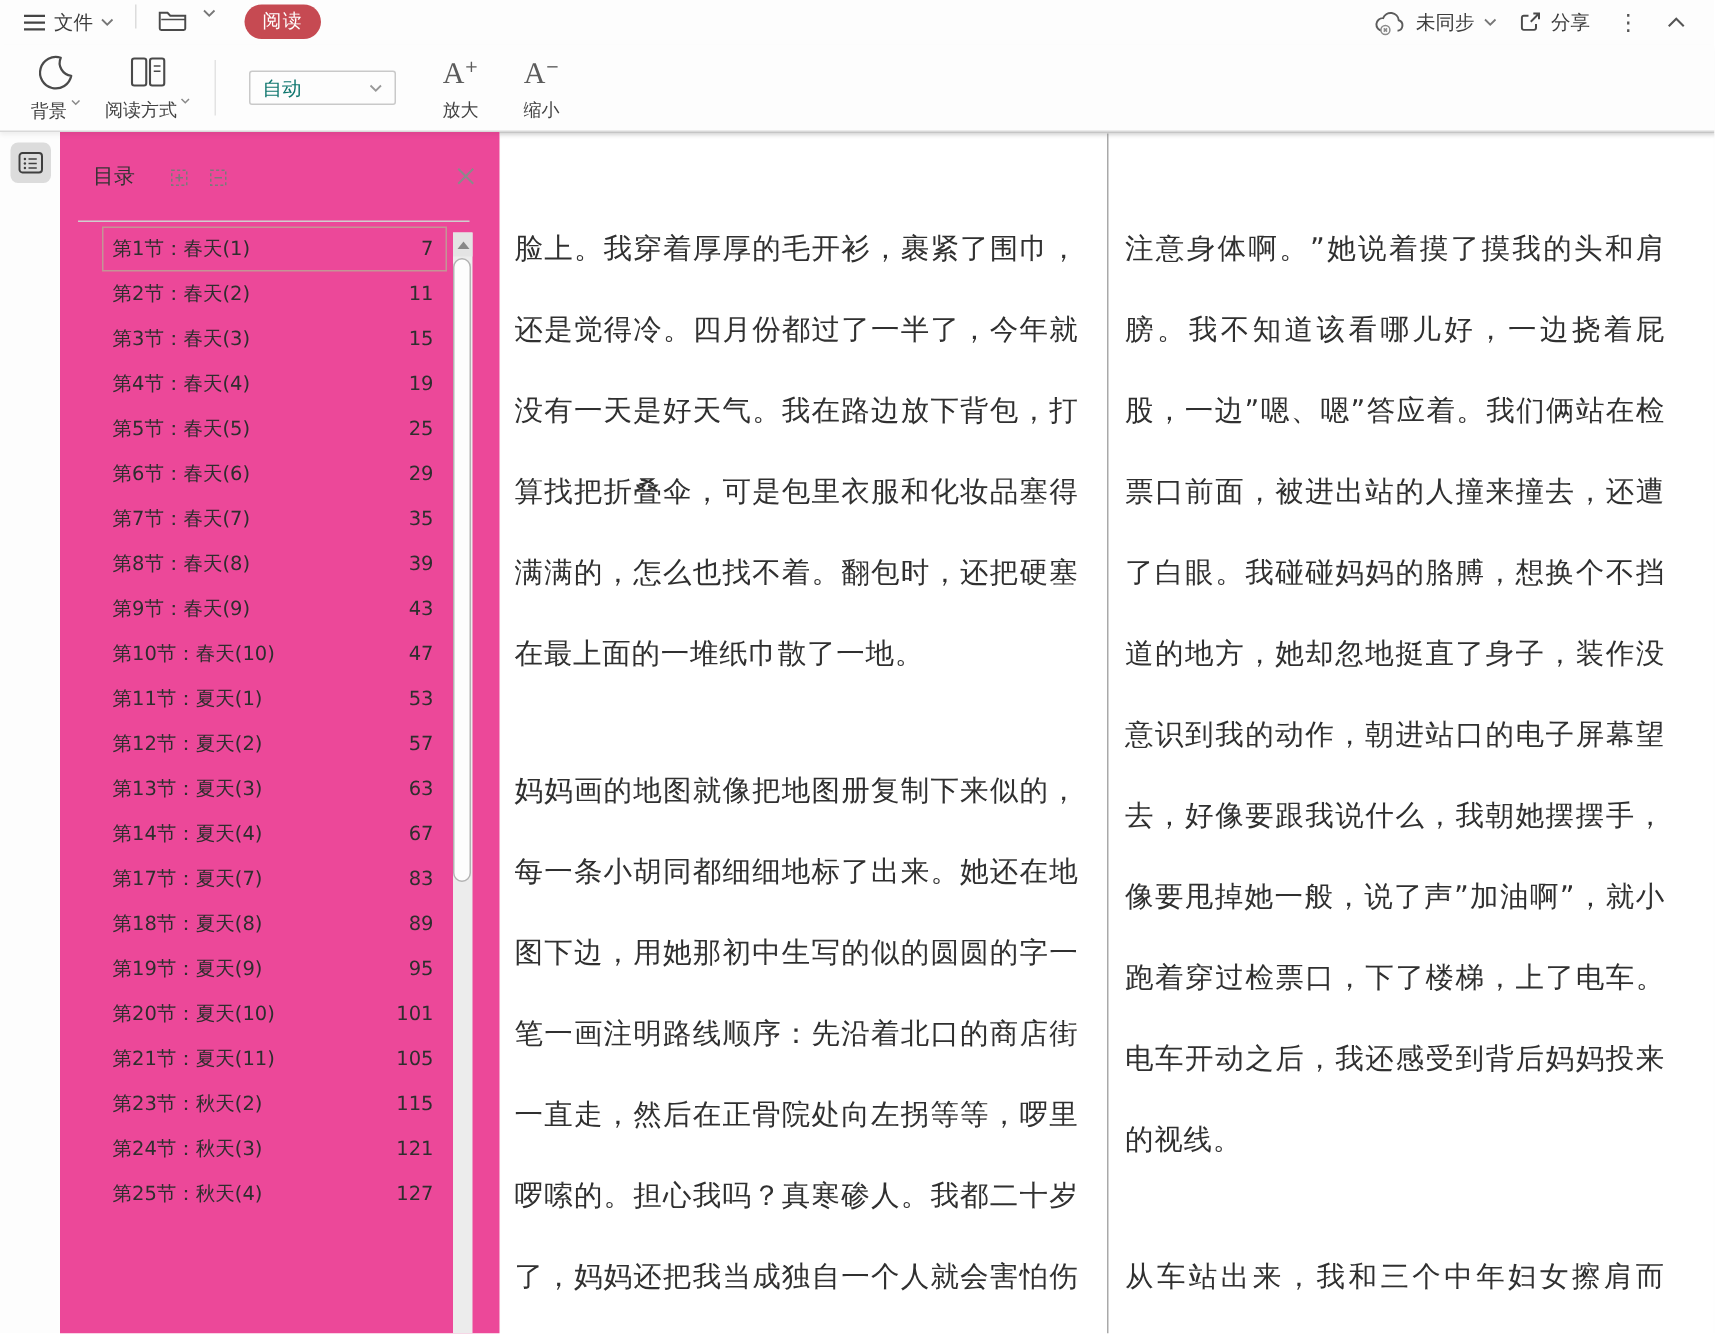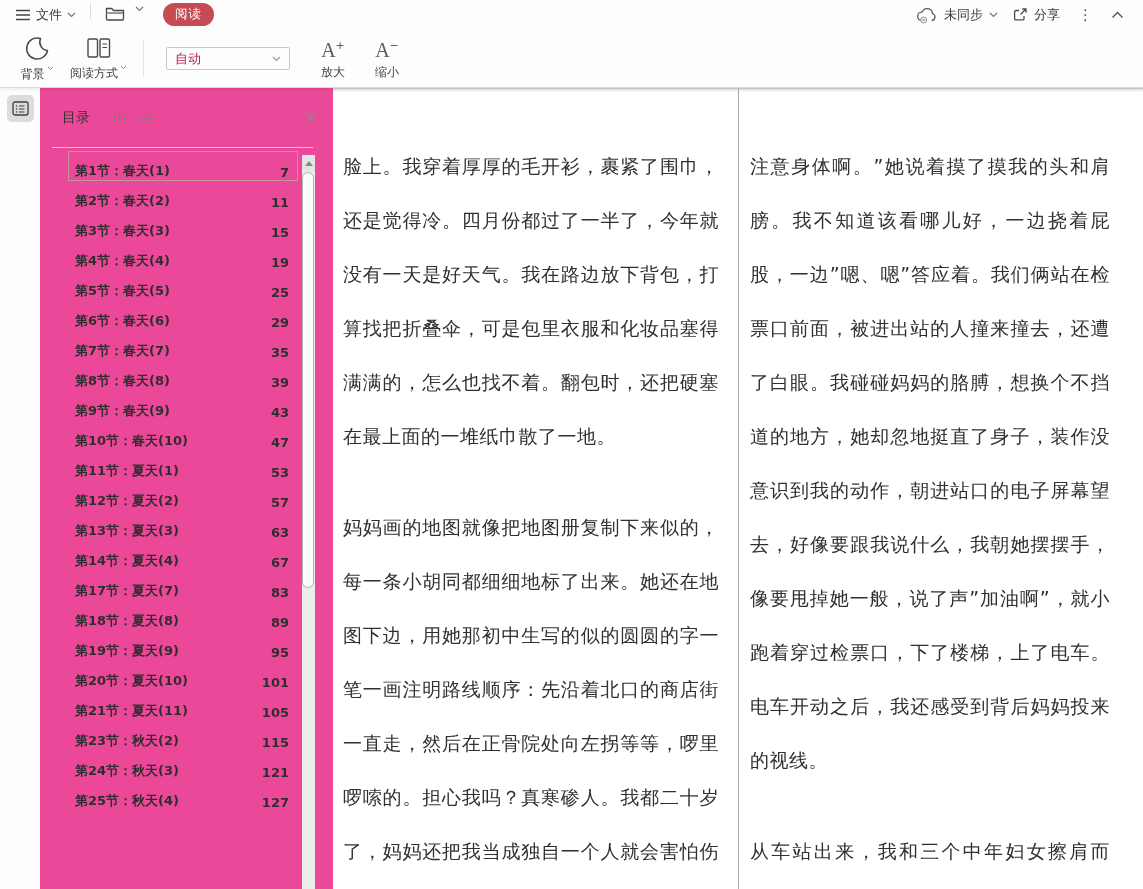--- a/index.html
+++ b/index.html
@@ -18,43 +18,43 @@
   .kebab { font-size:15px; color:#555; padding:0 9px; }
   svg.ic { display:block; }
 
   
   .ribbon { height:58px; flex:0 0 auto; display:flex; align-items:stretch; padding-left:10px; background:#fdfdfd;
     border-bottom:1px solid #d9d9d9; box-shadow:0 2px 3px rgba(0,0,0,.06); position:relative; z-index:3; }
   .big-btn { display:flex; flex-direction:column; align-items:center; justify-content:center; gap:5px;
     min-width:54px; padding:4px 6px; font-size:12px; color:#424242; background:none; border:0; cursor:default; }
   .big-btn .lbl { display:flex; align-items:flex-start; gap:2px; }
   .vsep { width:1px; background:#e3e3e3; margin:10px 10px; }
-  .select { width:124px; height:23px; border:1px solid #c9c9c9; border-radius:2px; background:#fdfdfd;
-    display:flex; align-items:center; padding:0 8px; font-size:13px; color:#be185d; align-self:center; margin:0 16px 0 12px; }
+  .select { width:98px; height:23px; border:1px solid #c9c9c9; border-radius:2px; background:#fdfdfd;
+    display:flex; align-items:center; padding:0 8px; font-size:13px; color:#0f766e; align-self:center; margin:0 16px 0 12px; }
   .select svg { margin-left:auto; }
   .a-glyph { font-size:20px; color:#5c5c5c; line-height:20px; font-family:"Liberation Serif","DejaVu Serif",serif; }
   .a-glyph sup { font-size:11px; font-family:"DejaVu Sans",sans-serif; }
 
   
   .main { flex:1; display:flex; background:#fff; min-height:0; }
 
   .rail { width:40px; flex:0 0 auto; padding-top:7px; display:flex; justify-content:center; align-items:flex-start; background:#fdfdfd; }
   .rail-btn { width:27px; height:27px; border-radius:5px; background:#dcdcdc; display:flex; align-items:center; justify-content:center; }
 
   .sidebar { width:293px; flex:0 0 auto; position:relative; background:#ec4899; }
   .sidebar-header { height:59px; display:flex; align-items:center; padding:0 16px 0 22px; }
   .sidebar-title { font-size:14px; color:#333; }
   .hd-ic { margin-left:22px; cursor:default; }
   .hd-ic + .hd-ic { margin-left:12px; }
   .close-btn { margin-left:auto; cursor:default; }
   .sidebar-divider { border-bottom:1px solid #cfcfcf; margin:0 20px 0 12px; }
 
   .toc-list { margin-top:3px; }
-  .toc-item { height:30px; margin:0 35px 0 28px; display:flex; align-items:flex-end; padding:0 8px 0 6px;
-    border:1px solid transparent; font-size:13px; color:#2e2e2e; cursor:default;font-weight:bold; }
+  .toc-item { height:30px; margin:0 35px 0 28px; display:flex; align-items:center; padding:0 8px 0 6px;
+    border:1px solid transparent; font-size:13px; color:#2e2e2e; cursor:default; }
   .toc-item.selected { border-color:#c49496; }
   .toc-item .pg { margin-left:auto; }
 
   .toc-scrollbar { position:absolute; top:67px; right:18px; bottom:0; width:13px; background:#ececec; }
   .sb-up { height:16px; display:flex; align-items:center; justify-content:center; background:#e4e4e4; }
   .sb-up::after { content:""; width:0; height:0; border-left:4px solid transparent; border-right:4px solid transparent; border-bottom:5px solid #888; }
   .sb-thumb { position:absolute; top:17px; left:0; width:12px; height:416px; background:#fdfdfd; border:1px solid #b3b3b3; border-radius:7px; }
 
   .pages { flex:1; display:flex; min-width:0; border-top:1px solid #cfcfcf;
     box-shadow:inset 0 3px 3px -2px rgba(0,0,0,.12); background:#fff; }

